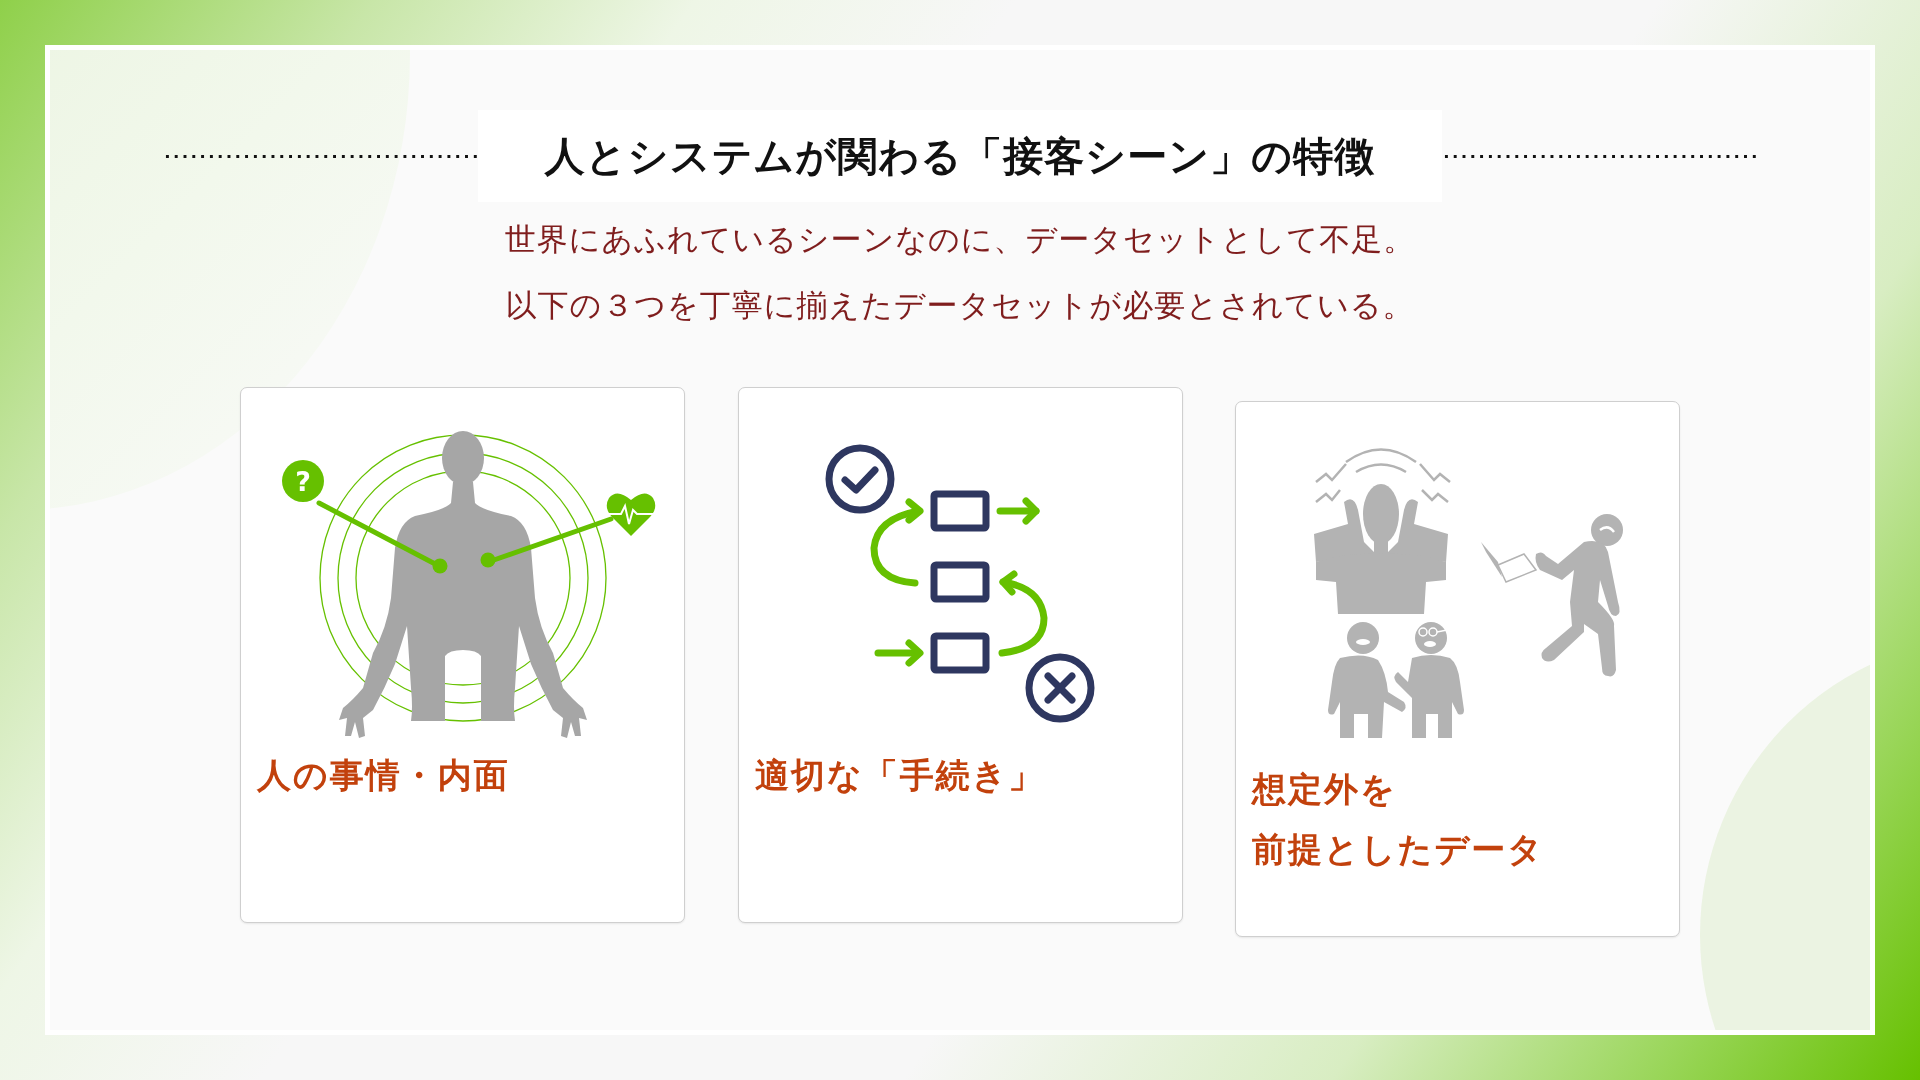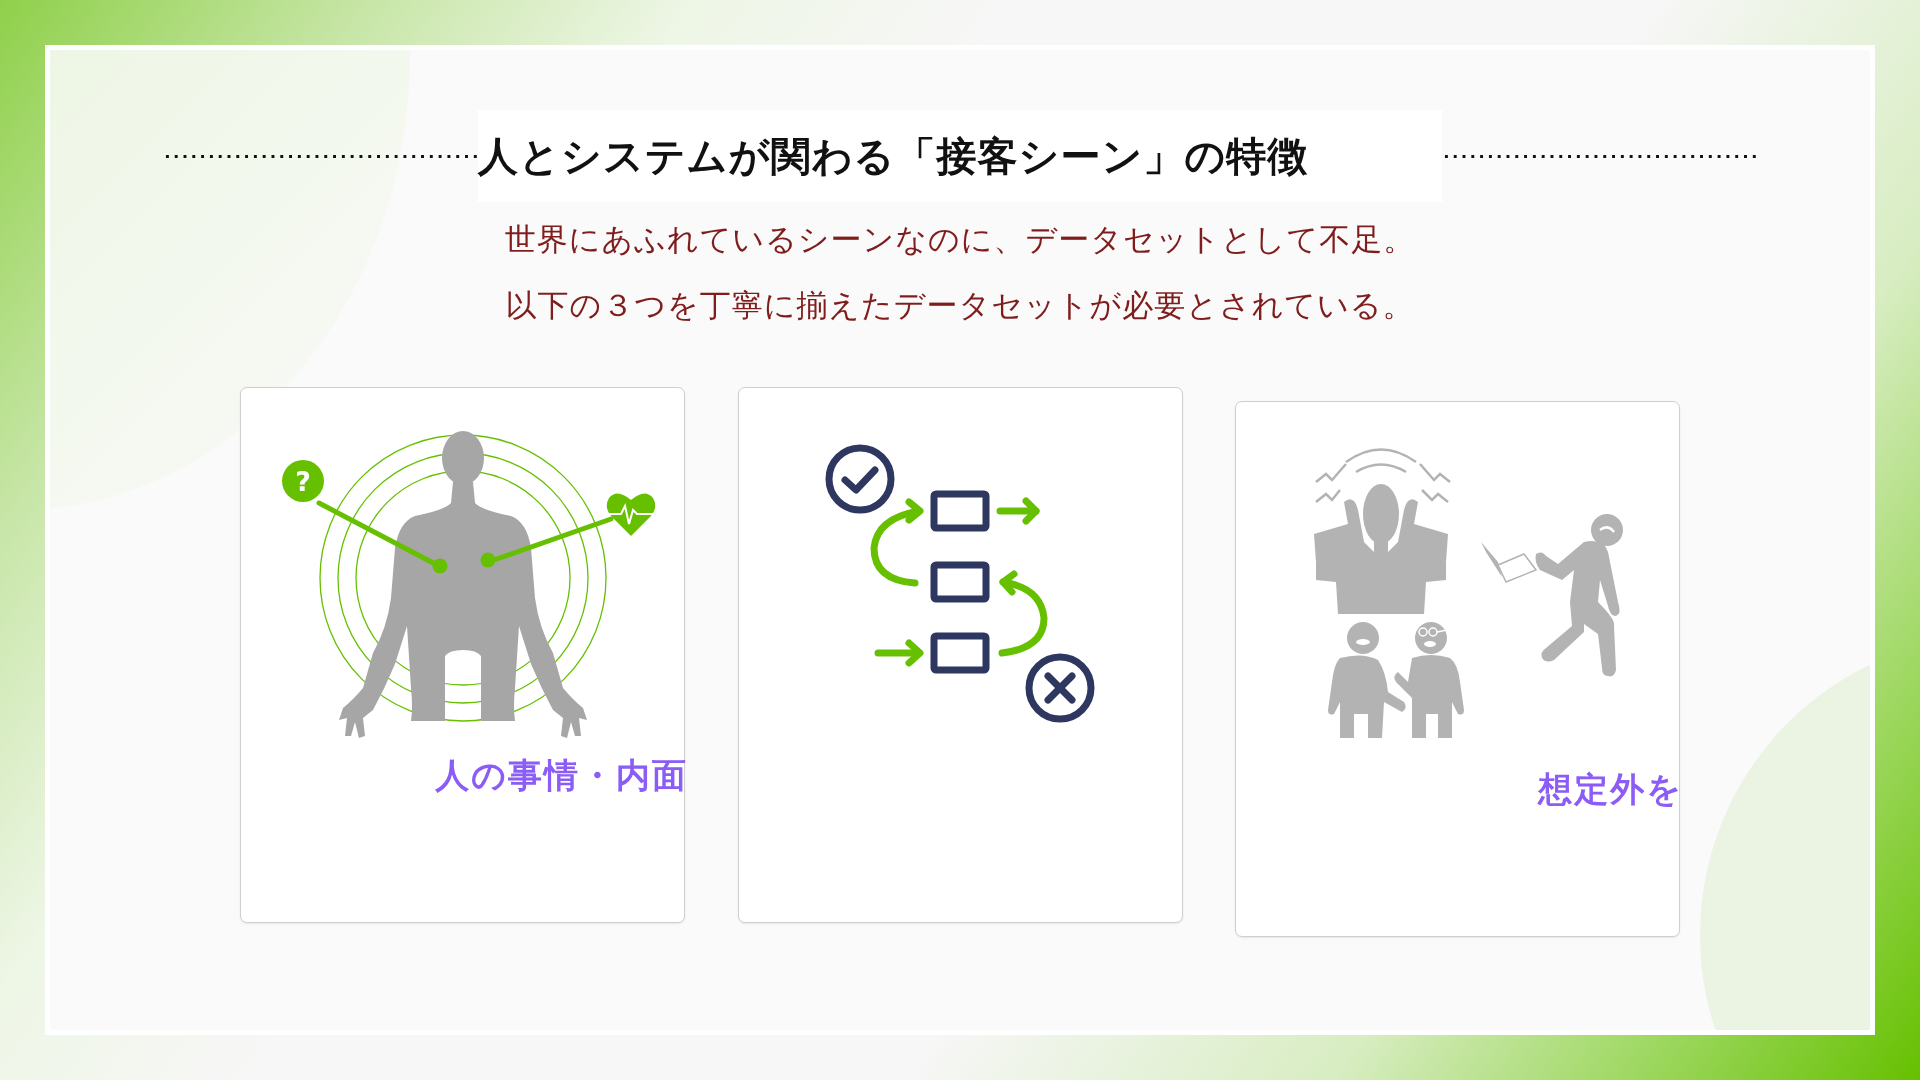--- a/index.html
+++ b/index.html
@@ -24,21 +24,21 @@
     position: absolute; left: -200px; top: -300px; width: 560px; height: 760px;
     background: linear-gradient(135deg, #e6f2d9 0%, #f2f8ec 60%, rgba(250,250,250,0) 100%);
     border-radius: 0 0 70% 30% / 0 0 60% 40%;
   }
   .frame .blob-br {
     position: absolute; left: 1650px; top: 585px; width: 600px; height: 600px;
     background: #ebf3e2; border-radius: 50%;
   }
   .title-box {
     position: absolute; left: 478px; top: 110px; width: 964px; height: 92px;
-    background: #ffffff; display: flex; align-items: center; justify-content: flex-start;
+    background: #ffffff; display: flex; align-items: center; justify-content: center;
   }
   .title {
     font-family: "DejaVu Sans", sans-serif; font-weight: bold; font-size: 40px;
     color: #111111; letter-spacing: 1px; white-space: nowrap;
   }
   .dots {
     position: absolute; top: 154px; height: 5px;
     background-image: radial-gradient(circle, #111 0 1.6px, transparent 1.8px);
     background-size: 8.8px 5px; background-repeat: repeat-x;
   }
@@ -47,22 +47,22 @@
     font-size: 31px; color: #7f1d1d; letter-spacing: 1px; white-space: nowrap;
     font-family: "DejaVu Sans", sans-serif;
   }
   .card {
     position: absolute; top: 387px; width: 445px; height: 536px; box-sizing: border-box;
     background: #ffffff; border: 1px solid #cfcfcf; border-radius: 7px;
     box-shadow: 0 1px 2px rgba(0,0,0,0.08);
   }
   .card svg { position: absolute; left: 0; top: 0; }
   .card-label {
-    position: absolute; left: 4px; width: 100%; text-align: right;
-    font-weight: bold; font-size: 34px; color: #8b5cf6; letter-spacing: 2px;
+    position: absolute; left: 16px; width: 100%; text-align: left;
+    font-weight: bold; font-size: 34px; color: #c2410c; letter-spacing: 2px;
     font-family: "DejaVu Sans", sans-serif; white-space: nowrap;
   }
 </style>
 </head>
 <body>
 
 <div class="bg-tl"></div>
 <div class="bg-br"></div>
 
 <div class="frame">
@@ -142,20 +142,21 @@
       <path d="M263 265 Q305 260 305 230 Q302 200 264 194"></path>
       <polyline points="275,186 264,194 273,204"></polyline>
     </g>
 
     <g>
       <circle cx="321" cy="300" r="31" fill="none" stroke="#2e3760" stroke-width="7"></circle>
       <line x1="309" y1="288" x2="333" y2="312" stroke="#2e3760" stroke-width="7" stroke-linecap="round"></line>
       <line x1="333" y1="288" x2="309" y2="312" stroke="#2e3760" stroke-width="7" stroke-linecap="round"></line>
     </g>
   </svg>
+  <div class="card-label" style="top:365px;">適切な「手続き」</div>
 </div>
 
 <div class="card" style="left:1235px;margin-top:14px;">
   <svg width="445" height="536" viewBox="0 0 445 536">
 
     <g>
       <g fill="none" stroke="#b3b3b3" stroke-width="2.5">
         <path d="M110 60 Q145 35 180 60"></path>
         <path d="M120 70 Q145 55 170 70"></path>
         <polyline points="80,80 90,72 96,78 110,62"></polyline>
@@ -191,13 +192,14 @@
       <g fill="none" stroke="#ffffff" stroke-width="1.5">
         <circle cx="187" cy="230" r="4"></circle>
         <circle cx="197" cy="230" r="4"></circle>
         <line x1="201" y1="230" x2="211" y2="228"></line>
       </g>
       <ellipse cx="194" cy="242" rx="6" ry="3" fill="#ffffff"></ellipse>
       <path d="M176 256 Q195 250 214 256 Q222 262 224 280 L228 308 Q228 314 222 312 L216 300 L216 336 L202 336 L202 312 L190 312 L190 336 L176 336 L176 296 L172 292 L160 280 Q156 274 162 270 L172 280 Z"></path>
     </g>
   </svg>
   <div class="card-label" style="top:365px;">想定外を</div>
+  <div class="card-label" style="top:425px;">前提としたデータ</div>
 </div>
 
 </body></html>

